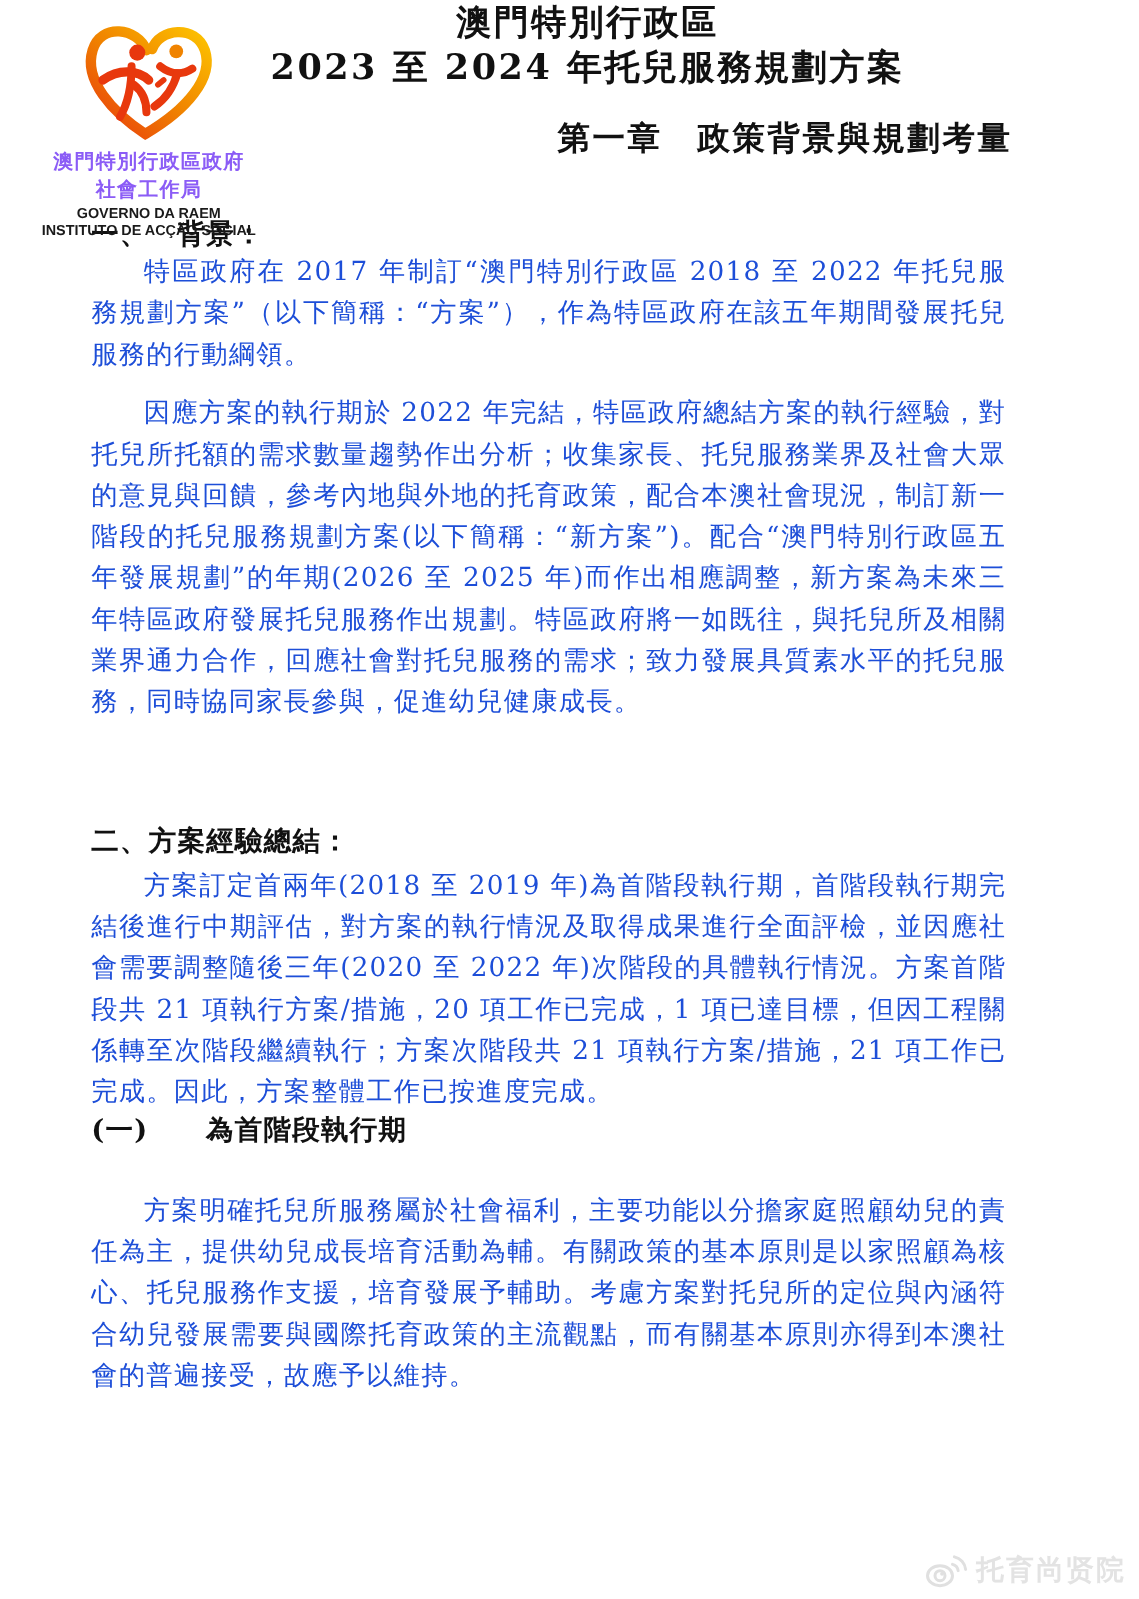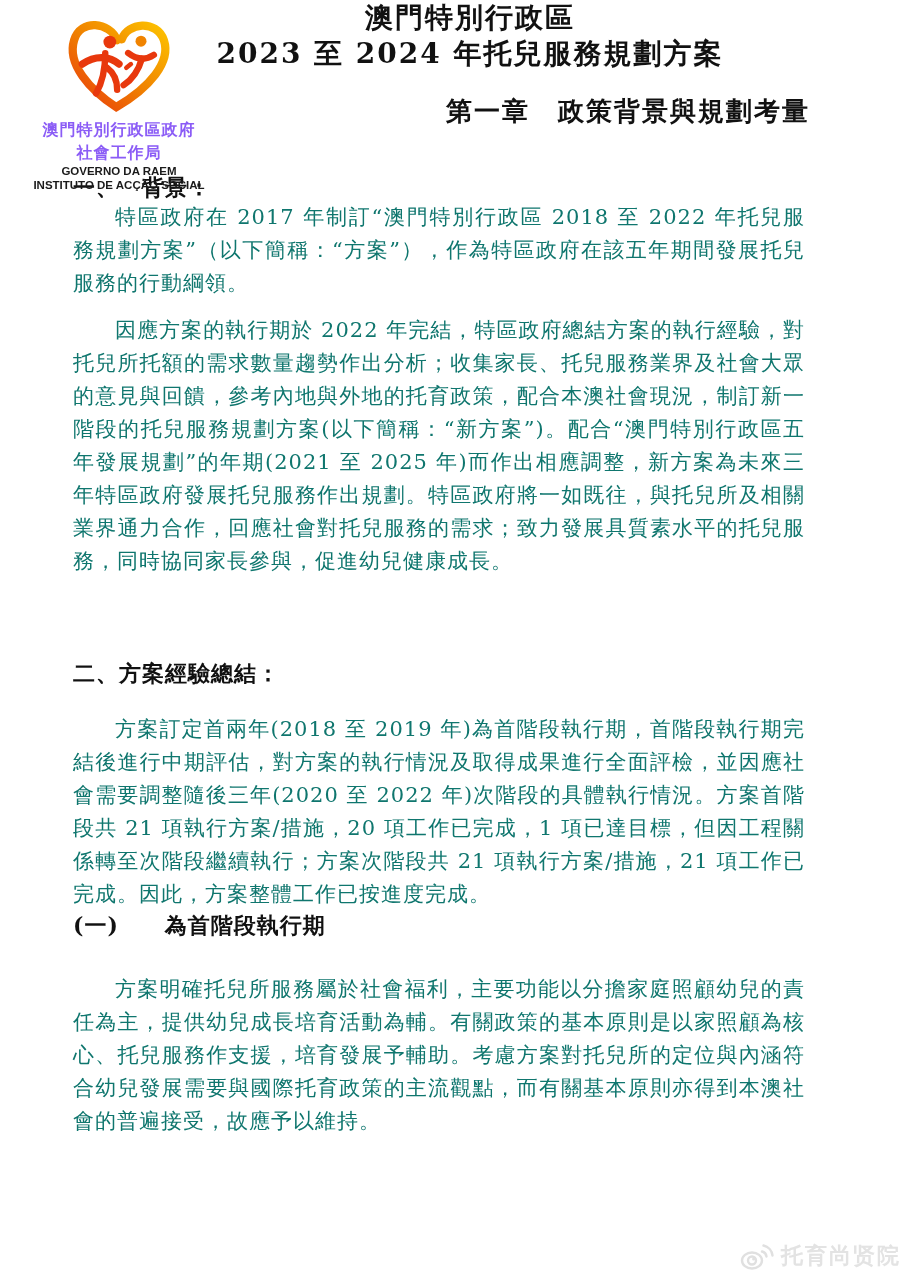--- a/index.html
+++ b/index.html
@@ -80,25 +80,25 @@
   .sec-1 .section-heading { margin-top: 47px; }
   .sec-2 .section-heading { margin-top: 81px; }
   .sec-3 .section-heading { margin-top: 0; }
   .para {
     font-size: 21px;
     line-height: 33px;
     letter-spacing: 1px;
     text-align: justify;
     text-justify: inter-ideograph;
     text-indent: 2em;
-    color: #0f766e;
+    color: #1d4ed8;
   }
   .sec-1 .para:nth-of-type(2) { margin-top: 14px; }
   .sec-1 .para:nth-of-type(3) { margin-top: 10px; }
-  .sec-2 .para { margin-top: 26px; }
+  .sec-2 .para { margin-top: 5px; }
   .sec-3 .para { margin-top: 34px; }
 
   
   .watermark {
     position: absolute;
     right: 10px;
     bottom: 8px;
     display: flex;
     align-items: center;
     gap: 5px;
@@ -150,21 +150,21 @@
     <div class="title-line">2023 至 2024 年托兒服務規劃方案</div>
   </div>
 
   <div class="chapter-heading">第一章　政策背景與規劃考量</div>
 
   <div class="content">
 
     <div class="section sec-1">
       <div class="section-heading">一、　背景：</div>
       <p class="para">特區政府在 2017 年制訂“澳門特別行政區 2018 至 2022 年托兒服務規劃方案”（以下簡稱：“方案”），作為特區政府在該五年期間發展托兒服務的行動綱領。</p>
-      <p class="para">因應方案的執行期於 2022 年完結，特區政府總結方案的執行經驗，對托兒所托額的需求數量趨勢作出分析；收集家長、托兒服務業界及社會大眾的意見與回饋，參考內地與外地的托育政策，配合本澳社會現況，制訂新一階段的托兒服務規劃方案(以下簡稱：“新方案”)。配合“澳門特別行政區五年發展規劃”的年期(2021 至 2025 年)而作出相應調整，新方案為未來三年特區政府發展托兒服務作出規劃。特區政府將一如既往，與托兒所及相關業界通力合作，回應社會對托兒服務的需求；致力發展具質素水平的托兒服務，同時協同家長參與，促進幼兒健康成長。</p>
+      <p class="para">因應方案的執行期於 2022 年完結，特區政府總結方案的執行經驗，對托兒所托額的需求數量趨勢作出分析；收集家長、托兒服務業界及社會大眾的意見與回饋，參考內地與外地的托育政策，配合本澳社會現況，制訂新一階段的托兒服務規劃方案(以下簡稱：“新方案”)。配合“澳門特別行政區五年發展規劃”的年期(2026 至 2025 年)而作出相應調整，新方案為未來三年特區政府發展托兒服務作出規劃。特區政府將一如既往，與托兒所及相關業界通力合作，回應社會對托兒服務的需求；致力發展具質素水平的托兒服務，同時協同家長參與，促進幼兒健康成長。</p>
     </div>
 
     <div class="section sec-2">
       <div class="section-heading">二、方案經驗總結：</div>
       <p class="para">方案訂定首兩年(2018 至 2019 年)為首階段執行期，首階段執行期完結後進行中期評估，對方案的執行情況及取得成果進行全面評檢，並因應社會需要調整隨後三年(2020 至 2022 年)次階段的具體執行情況。方案首階段共 21 項執行方案/措施，20 項工作已完成，1 項已達目標，但因工程關係轉至次階段繼續執行；方案次階段共 21 項執行方案/措施，21 項工作已完成。因此，方案整體工作已按進度完成。</p>
     </div>
 
     <div class="section sec-3">
       <div class="section-heading">(一)　　為首階段執行期</div>
       <p class="para">方案明確托兒所服務屬於社會福利，主要功能以分擔家庭照顧幼兒的責任為主，提供幼兒成長培育活動為輔。有關政策的基本原則是以家照顧為核心、托兒服務作支援，培育發展予輔助。考慮方案對托兒所的定位與內涵符合幼兒發展需要與國際托育政策的主流觀點，而有關基本原則亦得到本澳社會的普遍接受，故應予以維持。</p>

